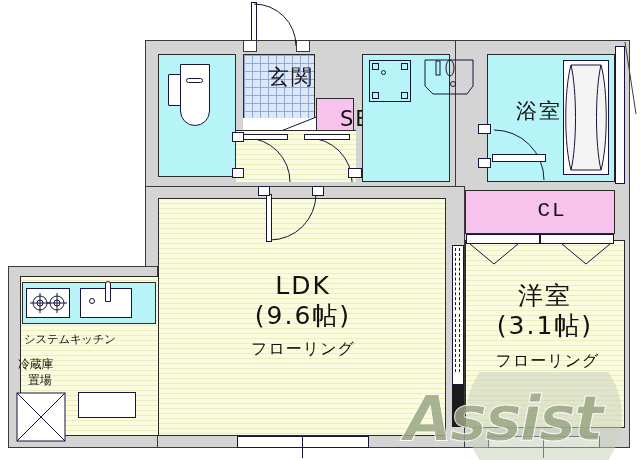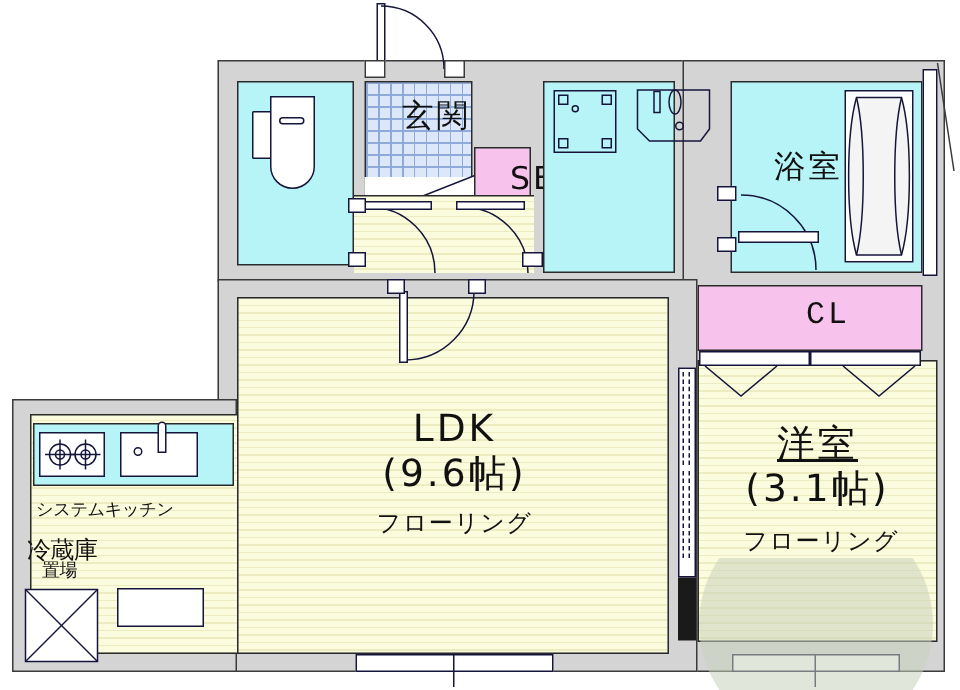--- a/index.html
+++ b/index.html
@@ -217,33 +217,33 @@
     <circle cx="31" cy="15" r="3" fill="none" stroke="#15153c" stroke-width="1"></circle>
     <line x1="31" y1="5" x2="31" y2="25" stroke="#15153c" stroke-width="1"></line>
     <line x1="21" y1="15" x2="41" y2="15" stroke="#15153c" stroke-width="1"></line>
   </svg>
 
   <div class="fx fx-fill" style="left:80px; top:288px; width:52px; height:30px;"></div>
   <div class="fx" style="left:89px; top:298px; width:6px; height:6px; border-radius:50%;"></div>
   <div class="fx fx-fill" style="left:105px; top:281px; width:6px; height:21px; border-radius:3px 3px 0 0;"></div>
 
   <div class="lbl lbl-xxs" style="left:18px; top:333px; width:140px; text-align:left; padding-left:6px; font-size:11.5px;">システムキッチン</div>
-  <div class="lbl lbl-xxs" style="left:14px; top:358px; width:80px; text-align:left; padding-left:4px; font-size:16px;">冷蔵庫</div>
+  <div class="lbl lbl-xxs" style="left:14px; top:358px; width:80px; text-align:left; padding-left:4px; font-size:12px;">冷蔵庫</div>
   <div class="lbl lbl-xxs" style="left:24px; top:374px; width:80px; text-align:left; padding-left:4px; font-size:12px;">置場</div>
 
   <svg class="abs" style="left:16px; top:392px; width:50px; height:50px;" viewBox="0 0 50 50">
     <rect x="1" y="1" width="48" height="48" fill="#ffffff" stroke="#15153c" stroke-width="1"></rect>
     <line x1="1" y1="1" x2="49" y2="49" stroke="#15153c" stroke-width="1"></line>
     <line x1="49" y1="1" x2="1" y2="49" stroke="#15153c" stroke-width="1"></line>
   </svg>
 
   <div class="fx fx-fill" style="left:78px; top:392px; width:58px; height:26px;"></div>
 
   <div class="room floor-wood" style="left:465px; top:240px; width:160px; height:188px;"></div>
-  <div class="lbl lbl-big" style="left:470px; top:282px; width:150px;text-decoration:underline;">洋室</div>
+  <div class="lbl lbl-big" style="left:470px; top:282px; width:150px;">洋室</div>
   <div class="lbl lbl-big" style="left:470px; top:312px; width:150px;">(3.1帖)</div>
   <div class="lbl lbl-sm" style="left:470px; top:352px; width:155px;">フローリング</div>
 
   <div class="room floor-pink" style="left:465px; top:190px; width:150px; height:44px;"></div>
   <div class="lbl lbl-mid" style="left:465px; top:200px; width:150px;font-family:Liberation Mono, monospace;">CL</div>
 
   <div class="fx fx-fill" style="left:466px; top:234px; width:74px; height:10px;"></div>
   <div class="fx fx-fill" style="left:540px; top:234px; width:74px; height:10px;"></div>
   <svg class="abs" style="left:466px; top:244px; width:148px; height:22px;" viewBox="0 0 148 22">
     <polyline points="4,0 28,20 52,0" fill="none" stroke="#15153c" stroke-width="1"></polyline>
@@ -262,15 +262,16 @@
   <div class="abs" style="left:543px; top:436px; width:1px; height:22px; background:#15153c;"></div>
 
   <div class="abs" style="left:615px; top:46px; width:10px; height:138px; background:#ffffff; border:1px solid #15153c;"></div>
 
   <svg class="abs" style="left:600px; top:36px; width:40px; height:80px;" viewBox="0 0 40 80">
     <line x1="25" y1="6" x2="36" y2="78" stroke="#3a3a3a" stroke-width="1"></line>
   </svg>
 
   <div id="watermark">
     <div class="wm-circle"></div>
+    <div class="wm-text">Assist</div>
   </div>
 
 </div>
 
 </body></html>

